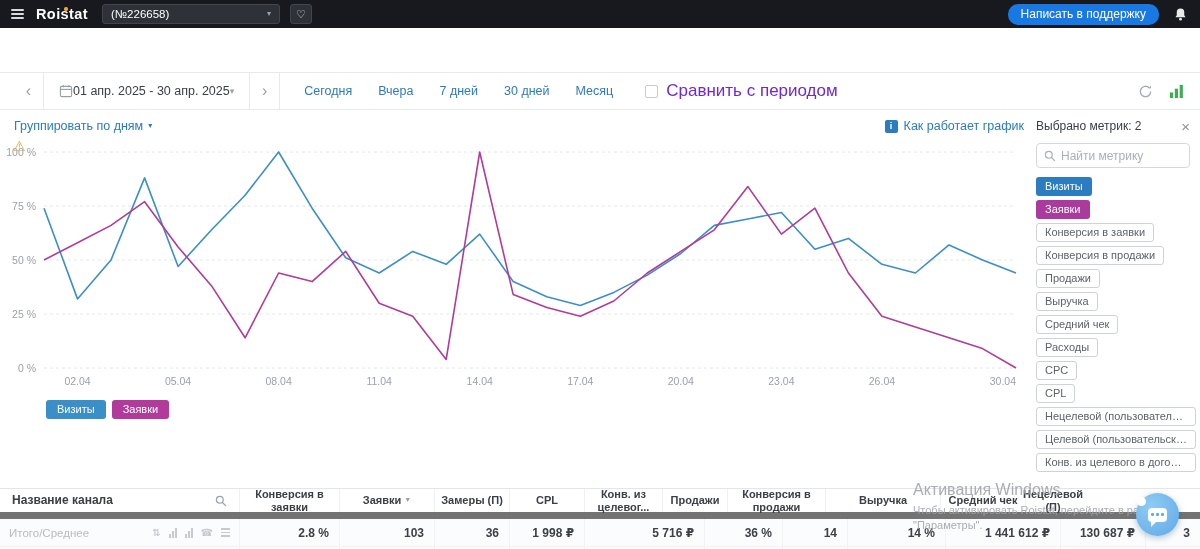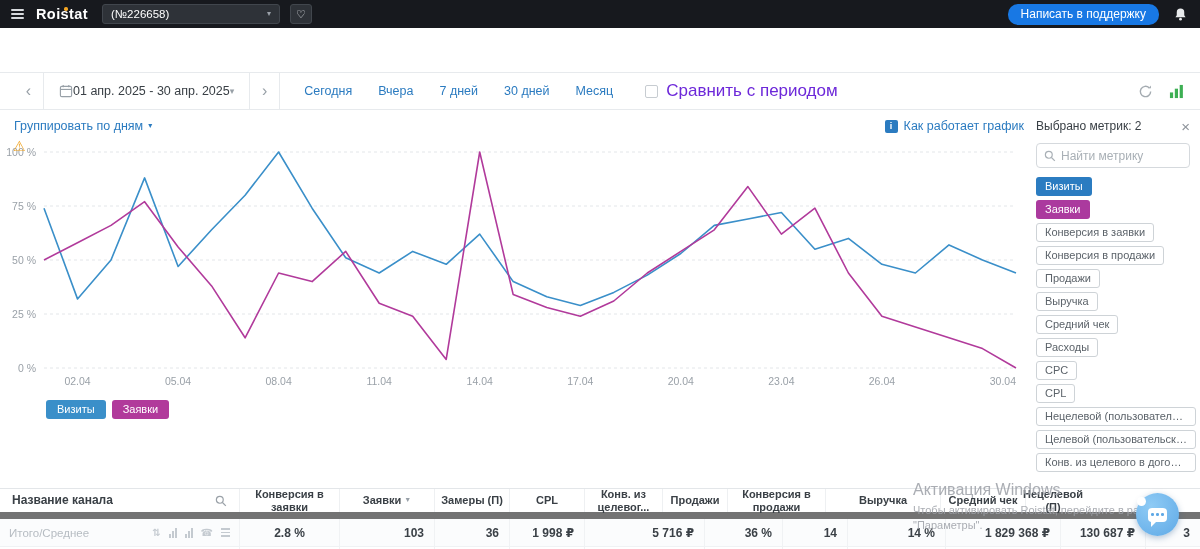--- a/index.html
+++ b/index.html
@@ -298,21 +298,21 @@
                 <i></i>
               </span>
               <span class="ti ti-phone">☎</span>
               <span class="ti ti-menu">
                 <i></i>
                 <i></i>
                 <i></i>
               </span>
             </span>
           </div>
-          <div class="td" style="width: 100px; justify-content: center;">
+          <div class="td" style="width: 100px;">
             <span class="cell-val">2.8 %</span>
           </div>
           <div class="td" style="width: 95px;">
             <span class="cell-val">103</span>
           </div>
           <div class="td" style="width: 75px;">
             <span class="cell-val">36</span>
           </div>
           <div class="td" style="width: 75px;">
             <span class="cell-val">1 998 ₽</span>
@@ -323,21 +323,21 @@
           <div class="td" style="width: 78px;">
             <span class="cell-val">36 %</span>
           </div>
           <div class="td" style="width: 65px;">
             <span class="cell-val">14</span>
           </div>
           <div class="td" style="width: 98px;">
             <span class="cell-val">14 %</span>
           </div>
           <div class="td" style="width: 115px;">
-            <span class="cell-val">1 829 368 ₽</span>
+            <span class="cell-val">1 441 612 ₽</span>
           </div>
           <div class="td" style="width: 85px;">
             <span class="cell-val">130 687 ₽</span>
           </div>
           <div class="td" style="width: 54px;">
             <span class="cell-val">3</span>
           </div>
         </div>
         <div class="tr">
           <div class="td name-td"></div>

